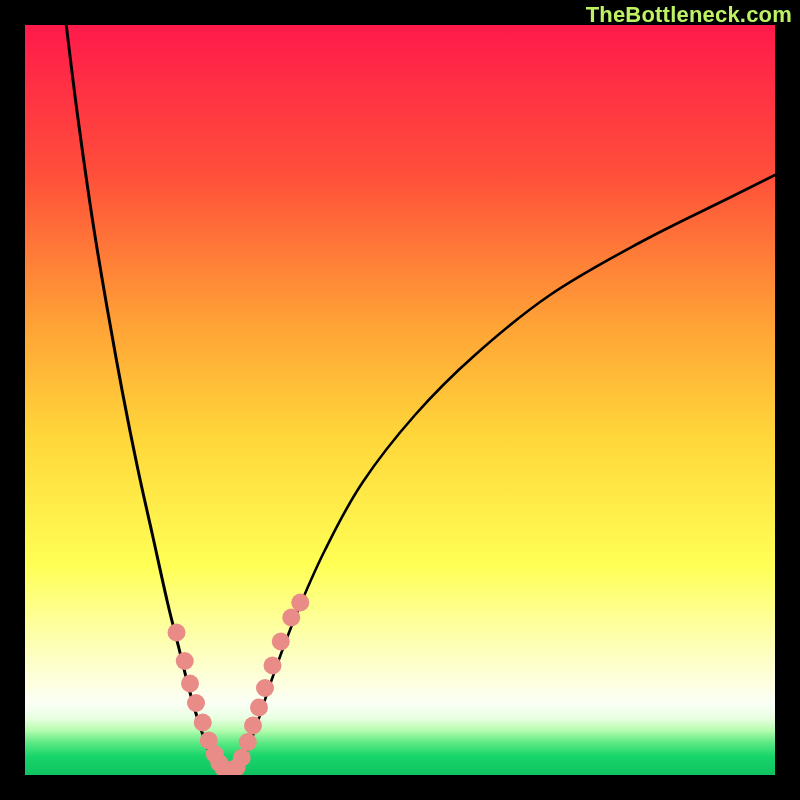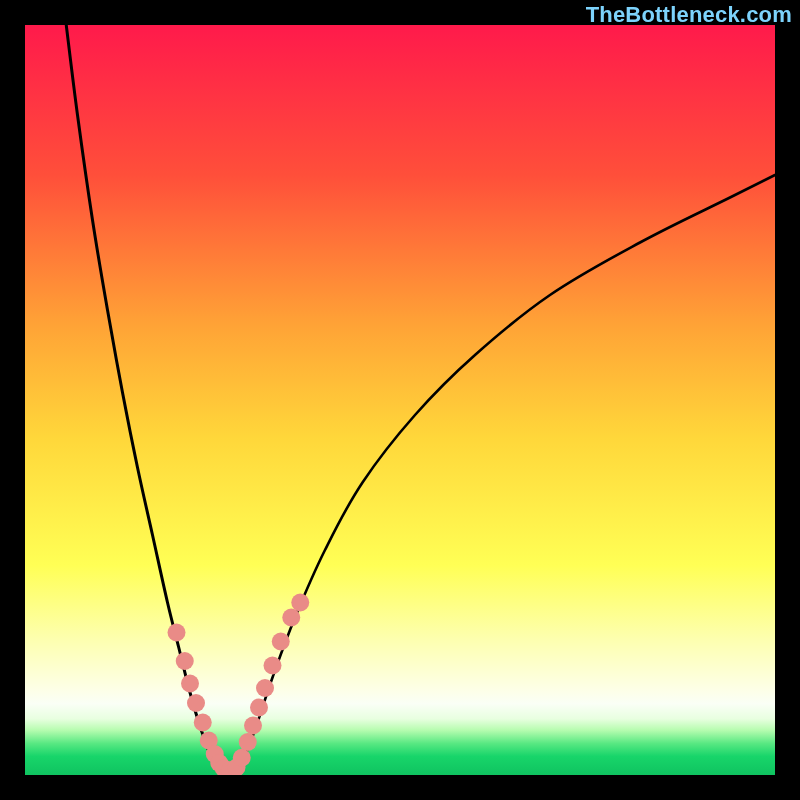--- a/index.html
+++ b/index.html
@@ -23,21 +23,21 @@
     top: 25px;
     left: 25px;
     width: 750px;
     height: 750px;
     overflow: hidden;
   }
   .watermark {
     position: absolute;
     top: 2px;
     right: 8px;
-    color: #7dd3fc;
+    color: #bef264;
     font-size: 22px;
     font-weight: 600;
     letter-spacing: 0.2px;
     user-select: none;
   }
   svg {
     display: block;
   }
 </style>
 </head>

